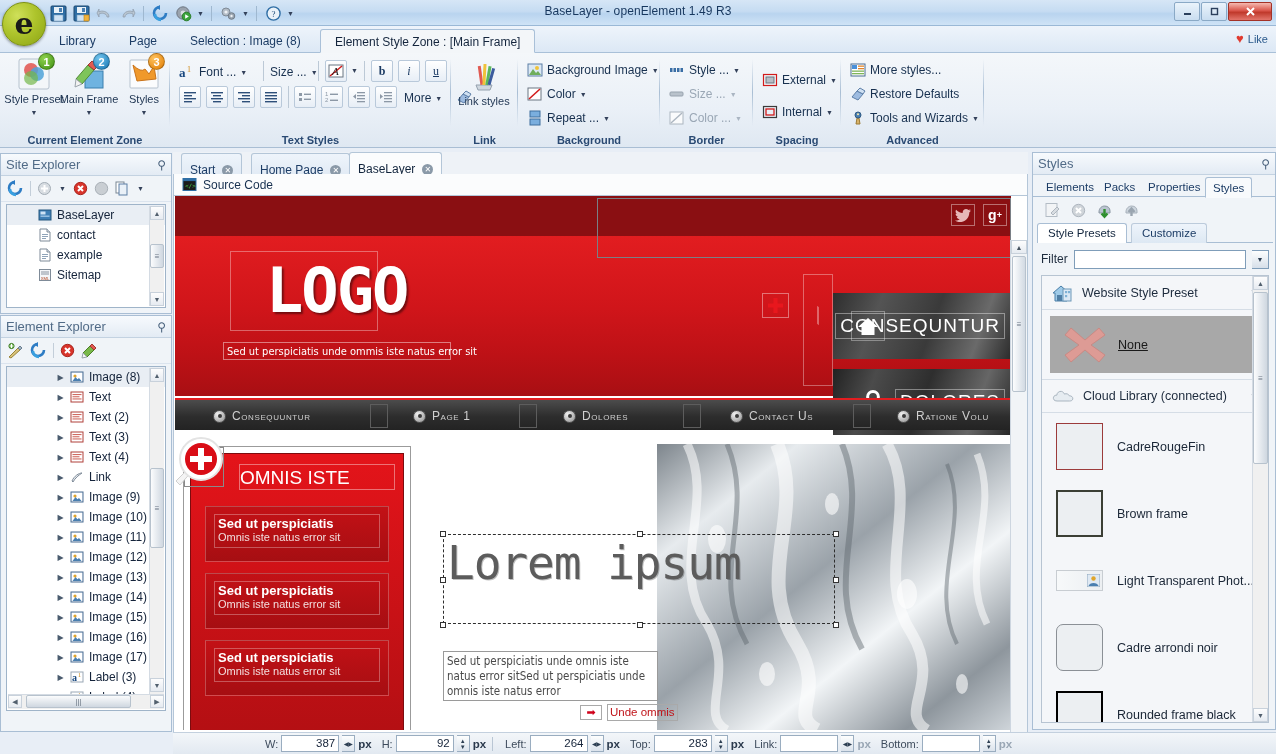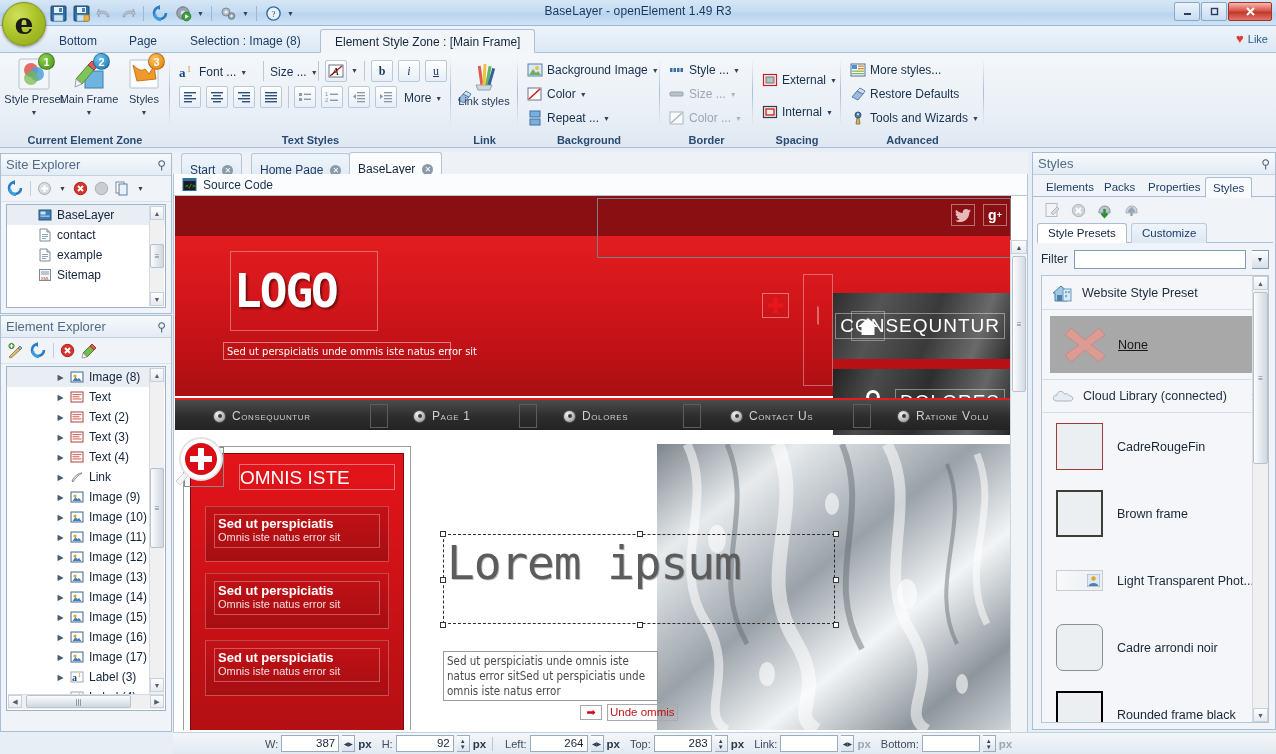--- a/index.html
+++ b/index.html
@@ -175,23 +175,24 @@
     border:1px solid #b4c6d8; border-top:none; overflow:hidden;
   }
 
   
   .site{ position:absolute; left:1px; top:0; width:836px; height:534px; overflow:hidden; }
   .site-topbar{ position:absolute; left:0; top:0; width:836px; height:40px; background:#8a0f12; }
   .site-hero{ position:absolute; left:0; top:40px; width:836px; height:160px;
      background:linear-gradient(to bottom,#e21d20 0%, #d0151a 45%, #bd1116 75%, #a80f13 100%); }
   .logo-box{ position:absolute; left:55px; top:55px; width:148px; height:80px; border:1px solid rgba(255,255,255,.35);}
   .logo-txt{
-     font-family:"DejaVu Sans Mono", monospace; font-weight:bold; font-size:46px; color:#fff;
+     font-family:"DejaVu Sans Mono", monospace; font-weight:bold; font-size:62px; color:#fff;
      letter-spacing:-2px; line-height:78px; padding-left:3px;
      text-shadow:2px 2px 2px rgba(0,0,0,.45);
+     margin-left:32px;
   }
   .tagline{
      position:absolute; left:48px; top:146px; width:228px; height:18px;
      border:1px solid rgba(255,255,255,.45); color:#fff; font-size:11px; line-height:17px; padding-left:3px;
      font-family:"DejaVu Sans Condensed","Liberation Sans",sans-serif; white-space:nowrap;
   }
   .sel-outline{ position:absolute; border:1px solid #7a7f85; }
   .social{ position:absolute; width:24px; height:22px; border:1px solid rgba(255,255,255,.4);
      display:flex;align-items:center;justify-content:center; color:#fff; font-size:14px; font-weight:bold; }
   .photo{ position:absolute; overflow:hidden;margin-top:19px; }
@@ -381,21 +382,21 @@
     <div class="qicon">
       <svg width="17" height="17" viewBox="0 0 17 17">
           <circle cx="8.5" cy="8.5" r="6.6" fill="#e9f1f8" stroke="#2f6ea5" stroke-width="1.4"></circle>
           <text x="8.5" y="12.2" font-size="9" font-family="Liberation Serif, serif" text-anchor="middle" fill="#1f4f7d">?</text>
         </svg>
     </div>
     <div class="qcaret">▼</div>
   </div>
 
   <div class="ribtabs">
-    <div class="ribtab" style="left:45px">Bottom</div>
+    <div class="ribtab" style="left:45px">Library</div>
     <div class="ribtab" style="left:115px">Page</div>
     <div class="ribtab" style="left:176px">Selection : Image (8)</div>
     <div class="ribtab active" style="left:320px">Element Style Zone : [Main Frame]</div>
     <div class="like">
       <span class="heart">♥</span>
       <span>Like</span>
     </div>
   </div>
 
   <div class="ribbon">

